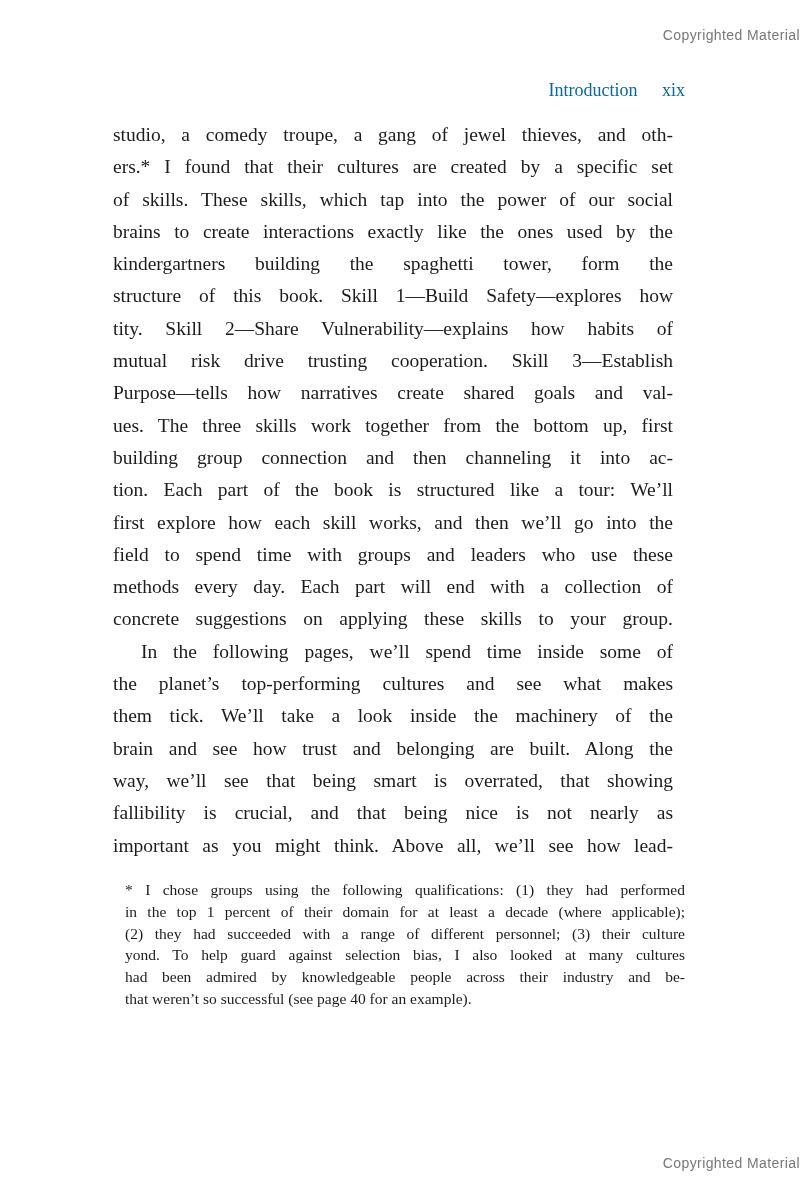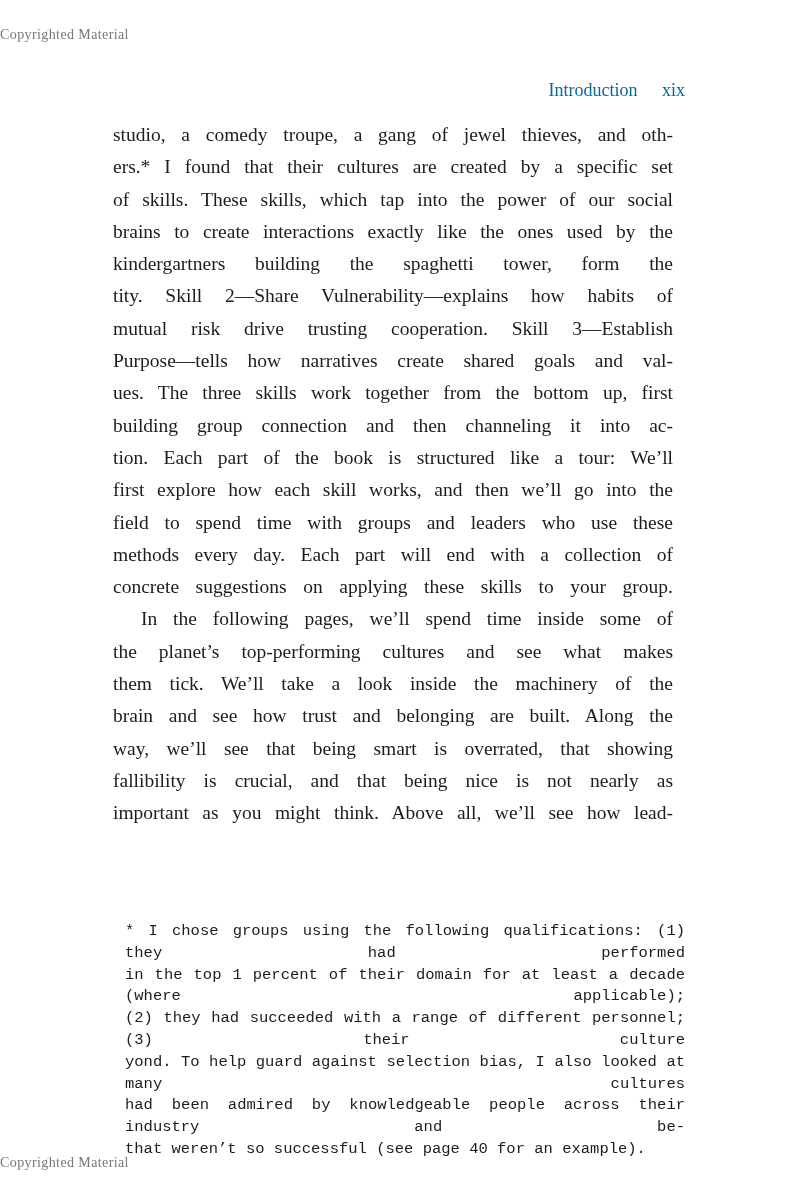--- a/index.html
+++ b/index.html
@@ -13,22 +13,22 @@
     height: 1200px;
     background: #ffffff;
     overflow: hidden;
     font-family: "Liberation Serif", serif;
     color: #1c1c1c;
   }
   .notice {
     position: absolute;
     left: 0;
     width: 100%;
-    text-align: left;
-    font-family: Liberation Serif, serif;
+    text-align: right;
+    font-family: Liberation Sans, sans-serif;
     font-size: 14px;
     letter-spacing: 0.4px;
     color: #777777;
   }
   .notice.top { top: 27px; }
   .notice.bottom { top: 1155px; }
   .running-header {
     position: absolute;
     top: 80px;
     left: 125px;
@@ -51,26 +51,25 @@
   .body-text .line {
     text-align: justify;
     text-align-last: justify;
     -moz-text-align-last: justify;
   }
   .body-text .line.indent {
     padding-left: 28px;
   }
   .footnote {
     position: absolute;
-    top: 921px;
+    top: 879px;
     left: 125px;
     width: 560px;
     font-size: 15.5px;
     line-height: 21.8px;
-    font-family: Liberation Mono, monospace;
   }
   .footnote .line {
     text-align: justify;
     text-align-last: justify;
     -moz-text-align-last: justify;
   }
   .footnote .line.last {
     text-align-last: left;
     -moz-text-align-last: left;
   }
@@ -87,20 +86,21 @@
     <span class="pagenum">xix</span>
   </div>
 
   <div class="body-text">
     <div class="paragraph">
         <div class="line">studio, a comedy troupe, a gang of jewel thieves, and oth-</div>
         <div class="line">ers.* I found that their cultures are created by a specific set</div>
         <div class="line">of skills. These skills, which tap into the power of our social</div>
         <div class="line">brains to create interactions exactly like the ones used by the</div>
         <div class="line">kindergartners building the spaghetti tower, form the</div>
+        <div class="line">structure of this book. Skill 1—Build Safety—explores how</div>
         <div class="line">tity. Skill 2—Share Vulnerability—explains how habits of</div>
         <div class="line">mutual risk drive trusting cooperation. Skill 3—Establish</div>
         <div class="line">Purpose—tells how narratives create shared goals and val-</div>
         <div class="line">ues. The three skills work together from the bottom up, first</div>
         <div class="line">building group connection and then channeling it into ac-</div>
         <div class="line">tion. Each part of the book is structured like a tour: We’ll</div>
         <div class="line">first explore how each skill works, and then we’ll go into the</div>
         <div class="line">field to spend time with groups and leaders who use these</div>
         <div class="line">methods every day. Each part will end with a collection of</div>
         <div class="line last">concrete suggestions on applying these skills to your group.</div>

